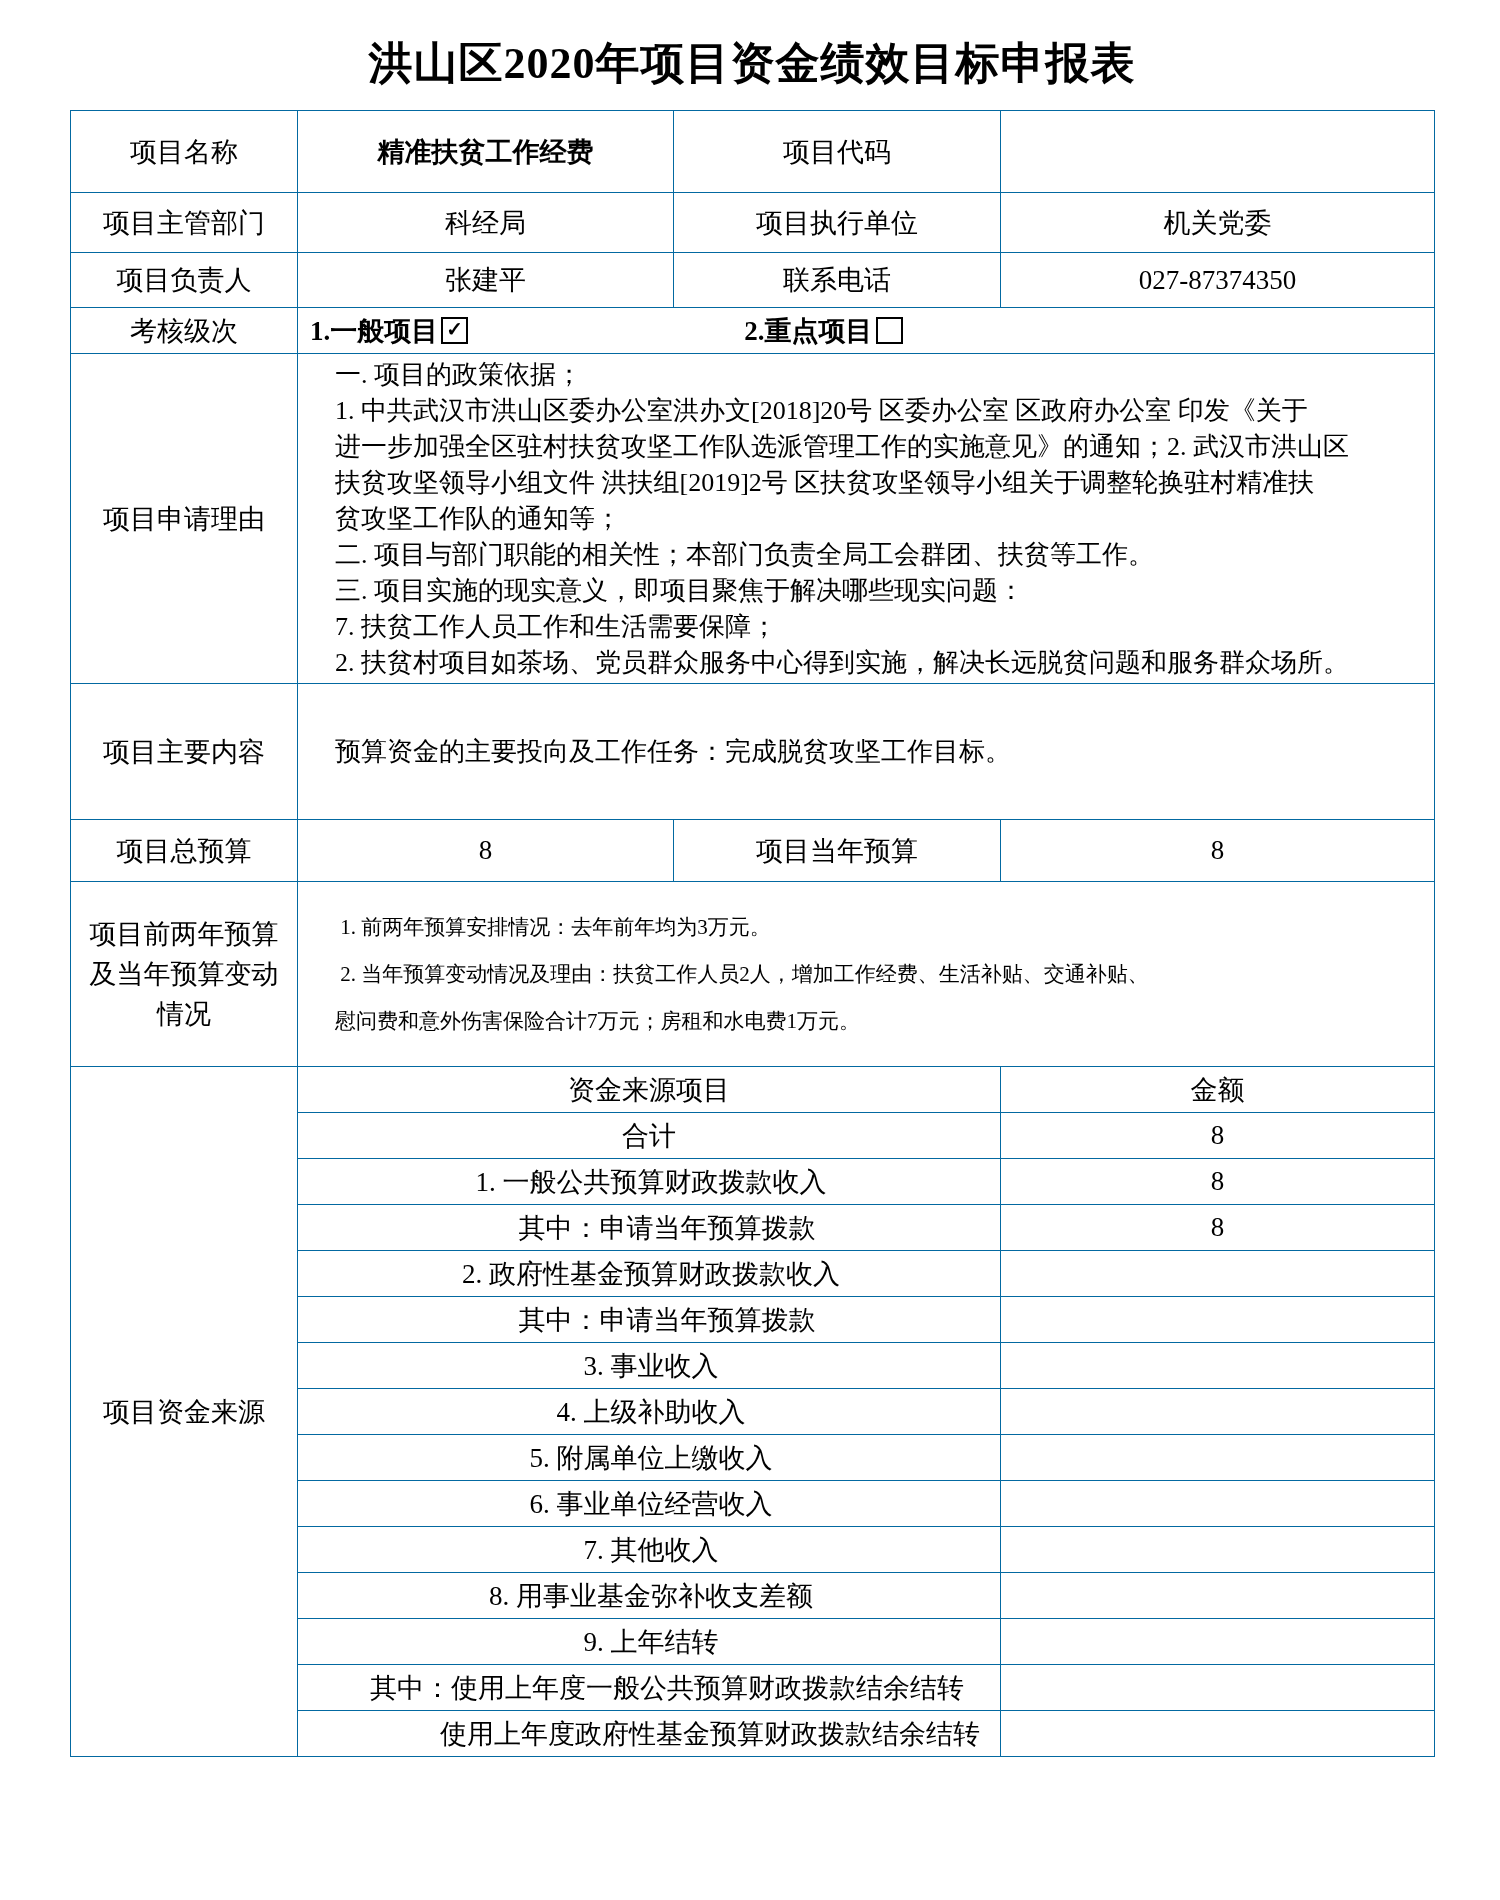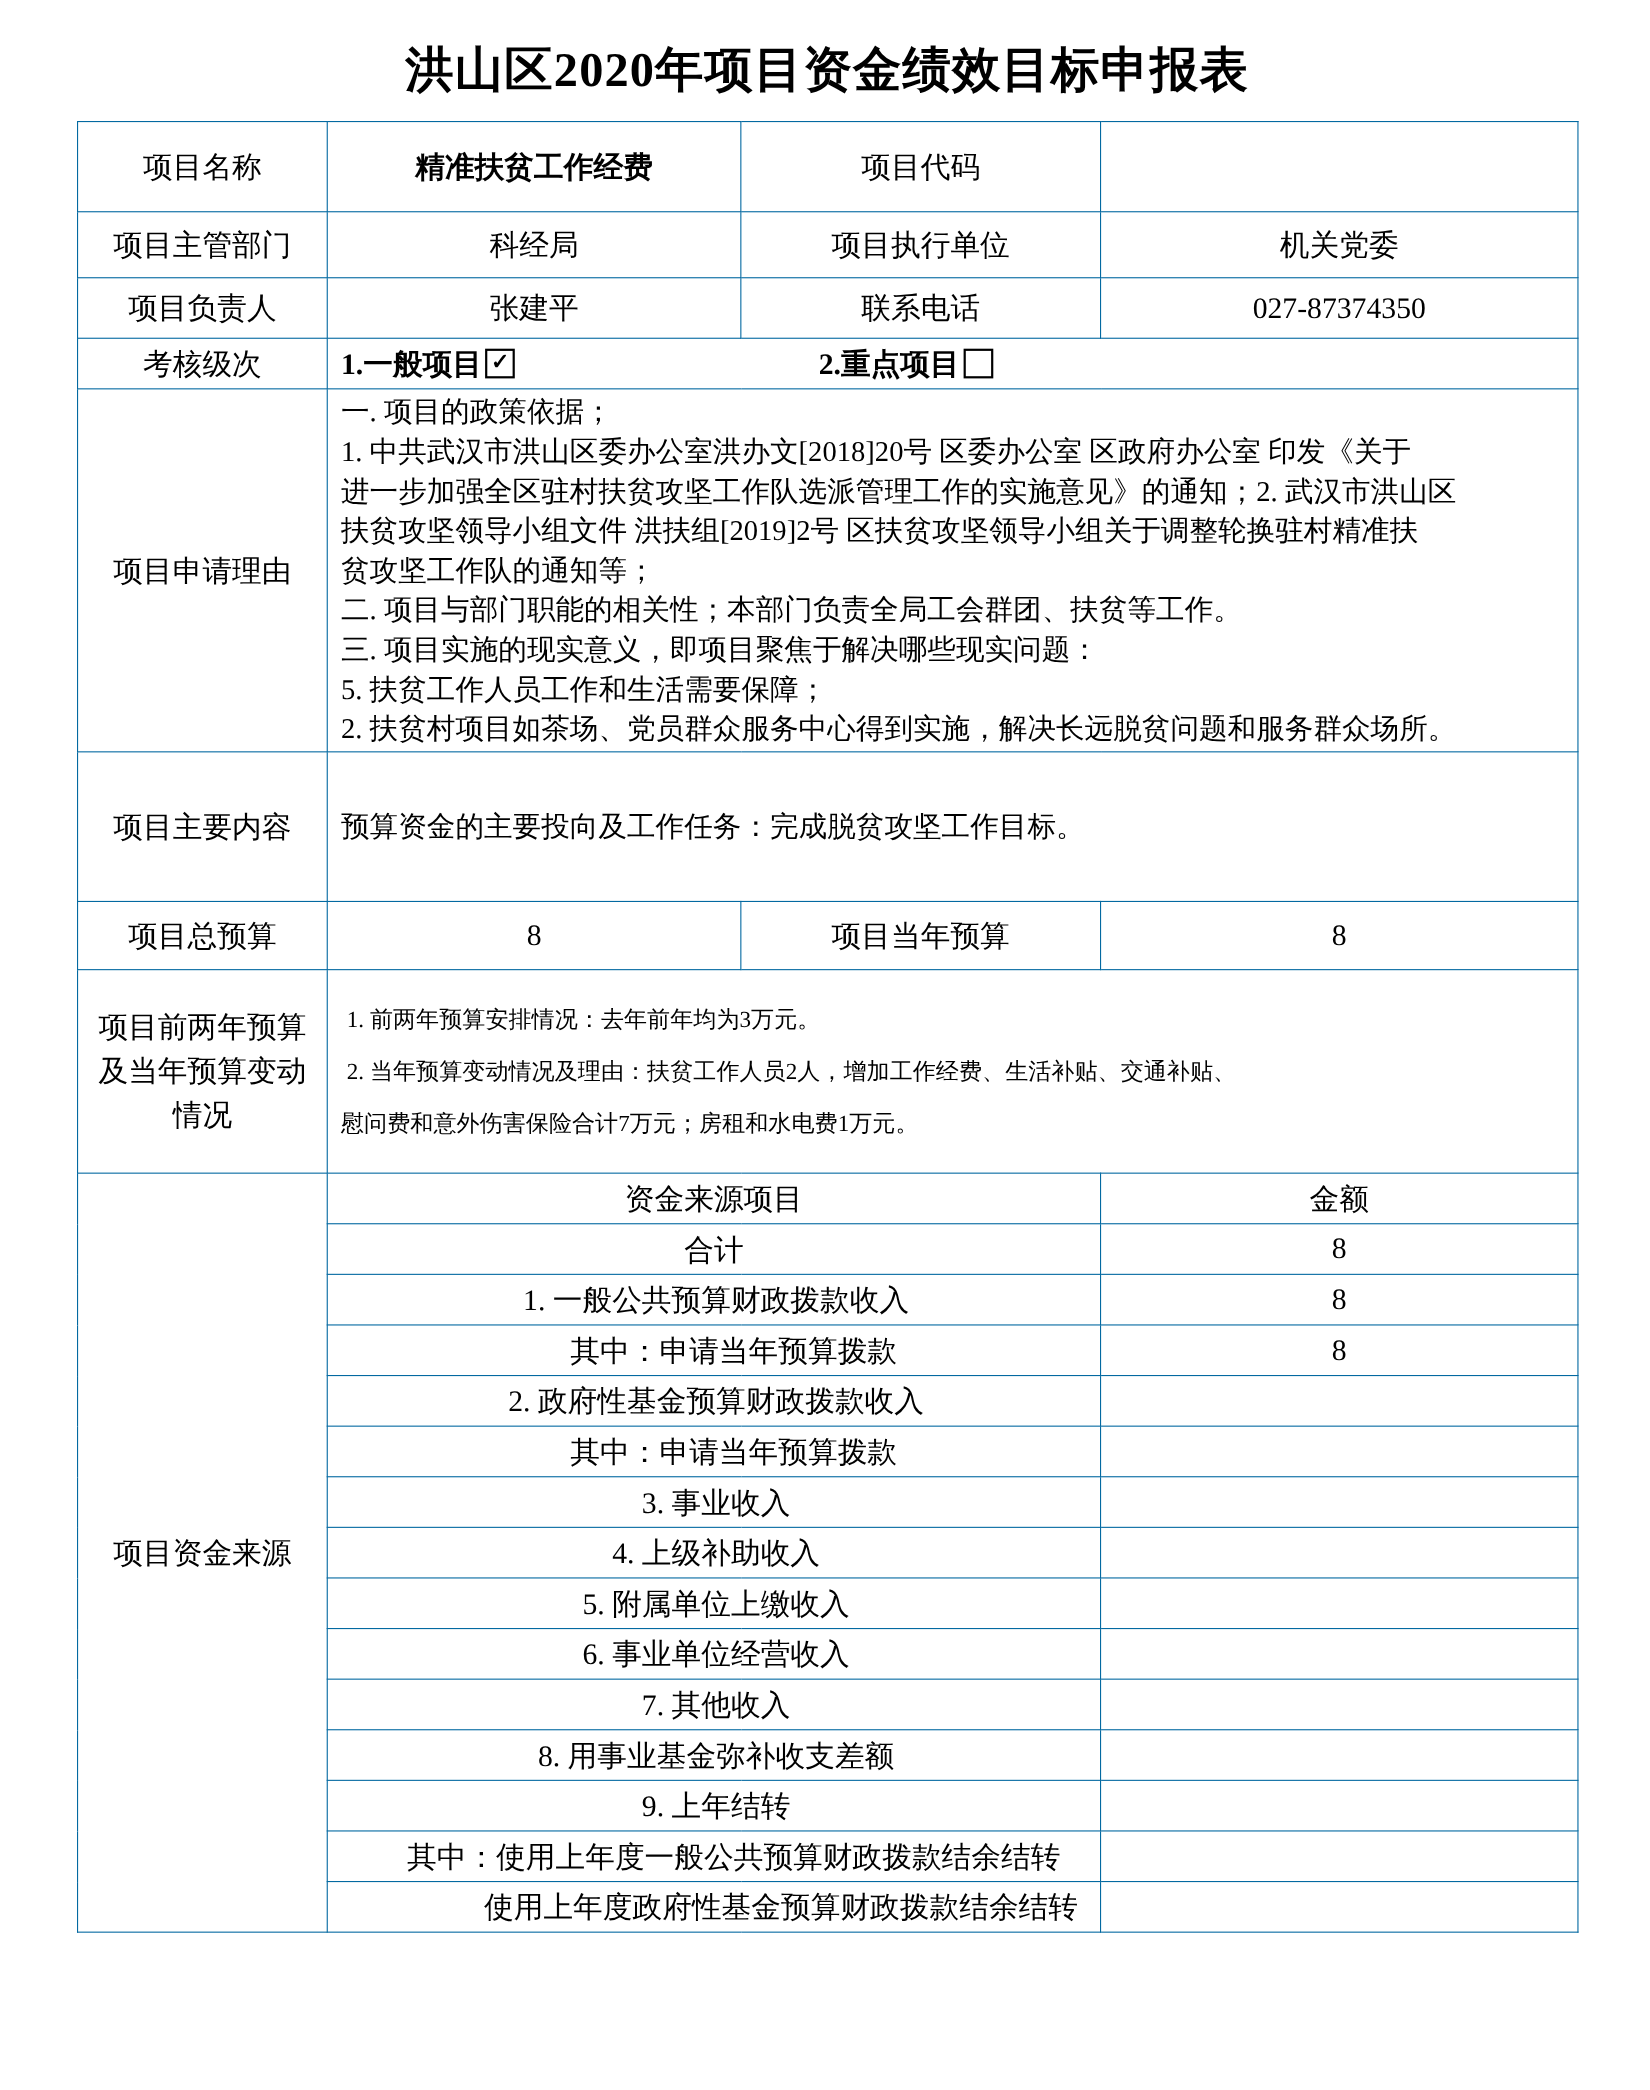--- a/index.html
+++ b/index.html
@@ -25,21 +25,21 @@
     vertical-align:middle; overflow:hidden;
   }
   td.lab  { text-align:center; }
   td.cen  { text-align:center; }
   .bold   { font-weight:bold; }
 
   tr.r1 { height:82px; }  tr.r2 { height:60px; }  tr.r3 { height:55px; }
   tr.r4 { height:46px; }  tr.r5 { height:330px; } tr.r6 { height:136px; }
   tr.r7 { height:62px; }  tr.r8 { height:185px; } tr.rf { height:46px; }
 
-  .lines { padding:2px 6px; }
+  .lines { padding:2px 6px;margin-left:25px; }
   .line  { white-space:pre; line-height:36px; font-size:26px; }
   .hline { white-space:pre; line-height:47px; font-size:21px; }
   .lab-line { line-height:40px; }
 
   .assess { display:flex; align-items:center; padding-left:6px; font-weight:bold; }
   .assess .opt2 { margin-left:276px; }
   .cb {
     display:inline-block; width:23px; height:23px; border:2px solid #000;
     margin-left:3px; vertical-align:-3px; text-align:center;
     line-height:21px; font-size:20px; font-weight:bold;
@@ -104,21 +104,21 @@
       <td class="lab">项目申请理由</td>
       <td colspan="3">
         <div class="lines">
           <div class="line">一. 项目的政策依据；</div>
           <div class="line">1. 中共武汉市洪山区委办公室洪办文[2018]20号 区委办公室 区政府办公室 印发《关于</div>
           <div class="line">进一步加强全区驻村扶贫攻坚工作队选派管理工作的实施意见》的通知；2. 武汉市洪山区</div>
           <div class="line">扶贫攻坚领导小组文件 洪扶组[2019]2号 区扶贫攻坚领导小组关于调整轮换驻村精准扶</div>
           <div class="line">贫攻坚工作队的通知等；</div>
           <div class="line">二. 项目与部门职能的相关性；本部门负责全局工会群团、扶贫等工作。</div>
           <div class="line">三. 项目实施的现实意义，即项目聚焦于解决哪些现实问题：</div>
-          <div class="line">5. 扶贫工作人员工作和生活需要保障；</div>
+          <div class="line">7. 扶贫工作人员工作和生活需要保障；</div>
           <div class="line">2. 扶贫村项目如茶场、党员群众服务中心得到实施，解决长远脱贫问题和服务群众场所。</div>
         </div>
       </td>
     </tr>
 
     <tr class="r6">
       <td class="lab">项目主要内容</td>
       <td colspan="3">
         <div class="lines">
               <div class="line">预算资金的主要投向及工作任务：完成脱贫攻坚工作目标。</div>

